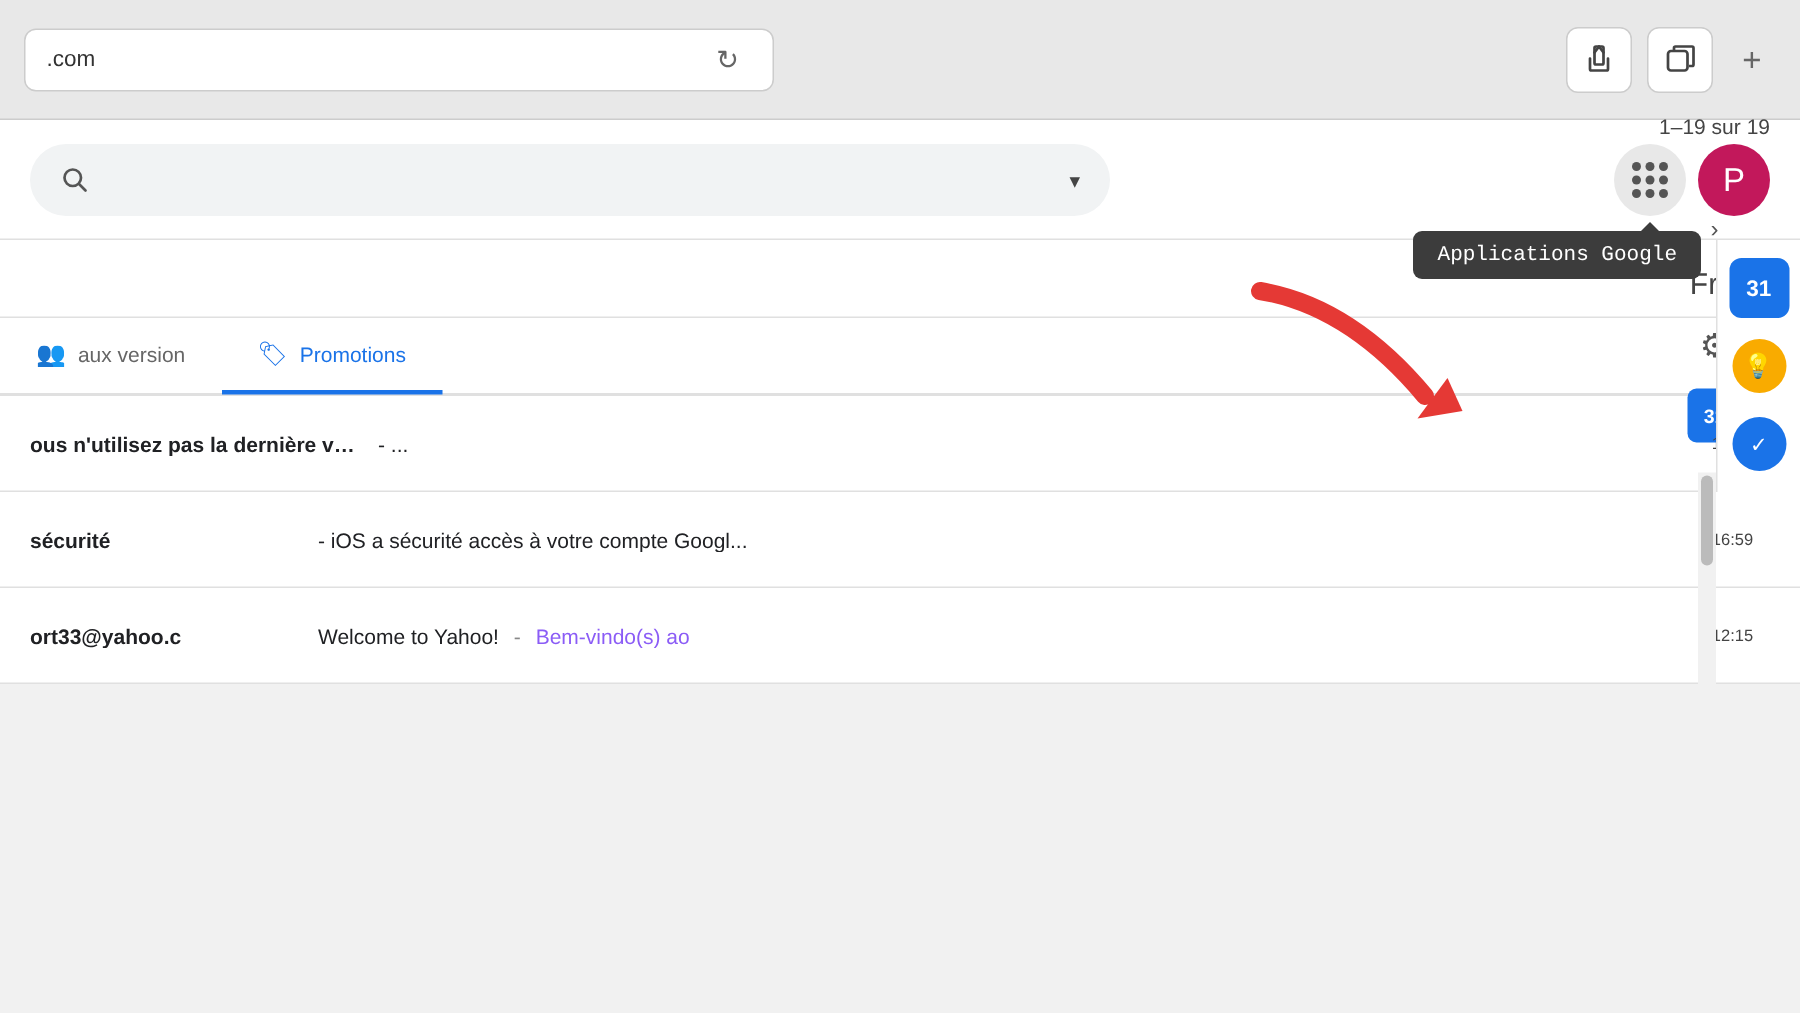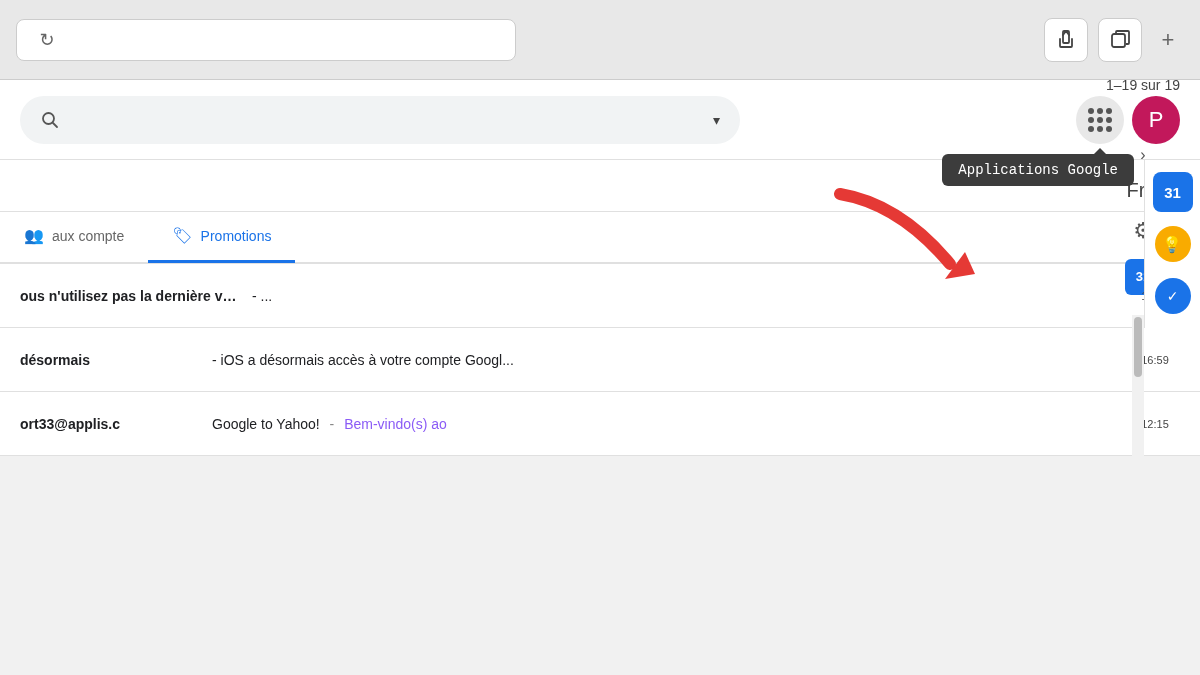--- a/index.html
+++ b/index.html
@@ -419,20 +419,21 @@
       right: 200px;
       z-index: 200;
       pointer-events: none;
     }
   </style>
 </head>
 <body>
 
 <div class="browser-chrome">
   <div class="url-bar">
+    <span class="url-text">.com</span>
     <span class="reload-btn">↻</span>
   </div>
   <div class="browser-actions">
     <div class="browser-action-btn">
       <svg width="20" height="20" viewBox="0 0 20 20" fill="none">
         <rect x="7" y="1" width="6" height="12" rx="1" stroke="#444" stroke-width="1.8" fill="none"></rect>
         <path d="M10 1 L7 5 M10 1 L13 5" stroke="#444" stroke-width="1.8" stroke-linecap="round"></path>
         <path d="M4 9 v7 a1 1 0 0 0 1 1 h10 a1 1 0 0 0 1-1 V9" stroke="#444" stroke-width="1.8" fill="none" stroke-linecap="round"></path>
       </svg>
     </div>
@@ -496,47 +497,47 @@
     </span>
     <span class="settings-btn">⚙</span>
 
     <div class="calendar-icon-badge" style="width:36px;height:36px;font-size:13px;border-radius:6px;">31</div>
   </div>
 </div>
 
 <div class="gmail-tabs">
   <div class="tab-item">
     <span class="tab-icon">👥</span>
-    <span>aux compte</span>
+    <span>aux version</span>
   </div>
   <div class="tab-item active">
     <span class="tab-icon">🏷</span>
     <span>Promotions</span>
   </div>
 </div>
 
 <div class="email-list">
   <div class="email-row">
     <span class="email-sender">ous n'utilisez pas la dernière version des applis Google</span>
     <span class="email-subject">
       <span> - ...</span>
     </span>
     <span class="email-time">17:00</span>
   </div>
   <div class="email-row">
-    <span class="email-sender">désormais</span>
+    <span class="email-sender">sécurité</span>
     <span class="email-subject">
-      <span>- iOS a désormais accès à votre compte Googl...</span>
+      <span>- iOS a sécurité accès à votre compte Googl...</span>
     </span>
     <span class="email-time">16:59</span>
   </div>
   <div class="email-row">
-    <span class="email-sender">ort33@applis.c</span>
+    <span class="email-sender">ort33@yahoo.c</span>
     <span class="email-subject">
-      <span>Google to Yahoo!</span>
+      <span>Welcome to Yahoo!</span>
       <span class="separator">-</span>
       <span class="preview">Bem-vindo(s) ao</span>
     </span>
     <span class="email-time">12:15</span>
   </div>
 </div>
 
 <div class="right-sidebar">
   <div class="sidebar-icon">
     <div class="calendar-icon-badge">31</div>

